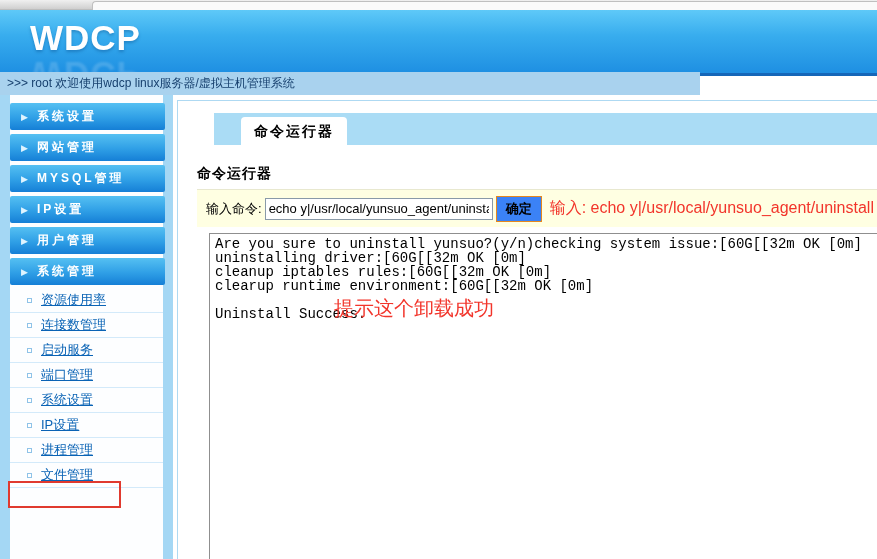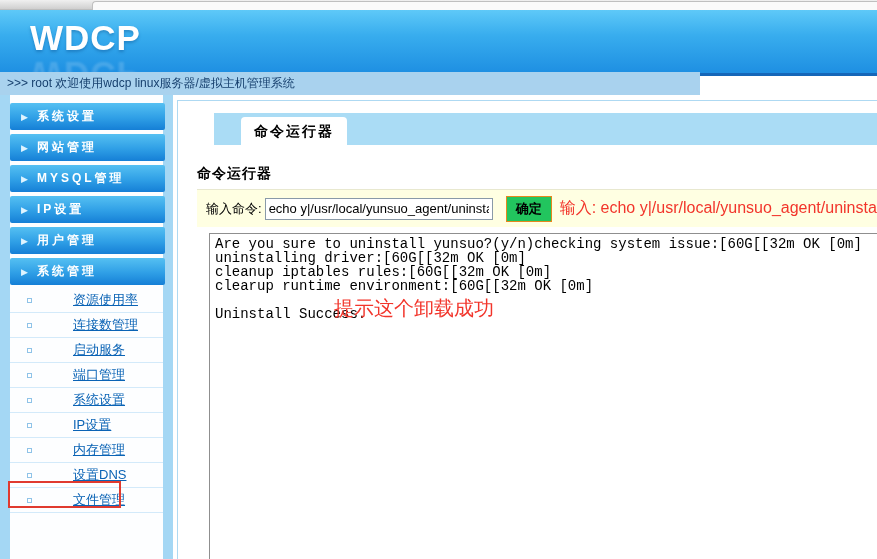--- a/index.html
+++ b/index.html
@@ -35,21 +35,21 @@
   #sidebar .side-panel { position:absolute; left:10px; top:0; width:153px; height:464px;
     background:#fdfeff; }
   .main-menu { position:absolute; left:10px; top:8px; width:155px; list-style:none; }
   .main-menu li { height:27px; margin-bottom:4px; border-radius:2px;
     background:linear-gradient(#55c0f2,#2f9fe6 55%,#157fd6);
     display:flex; align-items:center; padding-left:11px; cursor:pointer; }
   .main-menu .arrow { color:#dff4ff; font-size:9px; margin-right:9px; }
   .main-menu .m-label { color:#fff; font-weight:bold; font-size:12px; letter-spacing:3px; }
   .sub-menu { position:absolute; left:10px; top:193px; width:153px; list-style:none; }
   .sub-menu li { height:25px; display:flex; align-items:center;
-    border-bottom:1px solid #d3eafa; cursor:pointer;gap:32px; }
+    border-bottom:1px solid #d3eafa; cursor:pointer; }
   .sub-menu .bullet { width:5px; height:5px; border:1px solid #8fc3e8; background:#fff;
     margin:0 9px 0 17px; flex:none; }
   .sub-menu .s-label { color:#0a63b5; font-size:13px; text-decoration:underline; }
   #red-box { position:absolute; left:8px; top:386px; width:113px; height:27px;
     border:2px solid #e03a2f; pointer-events:none; }
 
   
   #content { position:absolute; left:177px; top:100px; width:710px; height:470px;
     border:1px solid #aed9f2; background:#fff; }
   #tab-strip { position:absolute; left:36px; top:12px; right:-10px; height:32px;
@@ -57,21 +57,21 @@
   #tab-strip .tab { position:absolute; left:27px; top:4px; width:106px; height:28px;
     background:#fff; border-radius:4px 4px 0 0; text-align:center; line-height:28px;
     font-weight:bold; font-size:14px; letter-spacing:2px; cursor:pointer; }
   #section-title { position:absolute; left:19px; top:64px; font-weight:bold;
     font-size:14px; letter-spacing:1px; }
   #cmd-row { position:absolute; left:19px; right:-10px; top:88px; height:38px;
     background:#ffffe2; border-top:1px solid #e8e8cf; display:flex; align-items:center;
     font-size:13px; padding-left:9px; }
   #cmd-input { width:228px; height:22px; border:1px solid #8a9aa8; font-size:13px;
     padding:1px 3px; margin-left:3px; font-family:"Liberation Sans",sans-serif; }
-  #cmd-submit { margin-left:13px; background:#22c55e; border:1px solid #e5881d;
+  #cmd-submit { margin-left:3px; background:#3b82f6; border:1px solid #e5881d;
     font-weight:bold; font-size:13px; padding:3px 9px; cursor:pointer;
     font-family:"Liberation Sans",sans-serif; }
   #cmd-note { margin-left:8px; color:#f2352b; font-size:16px; white-space:nowrap; }
 
   
   #terminal { position:absolute; left:31px; top:132px; width:740px; height:345px;
     border:1px solid #8f8f8f; background:#fff; padding:3px 0 0 5px;
     font-family:"Liberation Mono","DejaVu Sans Mono",monospace;
     font-size:14px; line-height:14px; cursor:text; }
   .t-line { height:14px; white-space:pre; }
@@ -142,25 +142,21 @@
     <li>
       <span class="bullet"></span>
       <span class="s-label">系统设置</span>
       </li>
     <li>
       <span class="bullet"></span>
       <span class="s-label">IP设置</span>
       </li>
     <li>
       <span class="bullet"></span>
-      <span class="s-label">内存管理</span>
-      </li>
-    <li>
-      <span class="bullet"></span>
-      <span class="s-label">设置DNS</span>
+      <span class="s-label">进程管理</span>
       </li>
     <li>
       <span class="bullet"></span>
       <span class="s-label">文件管理</span>
       </li>
   </ul>
 
   <div id="red-box"></div>
 </div>
 

